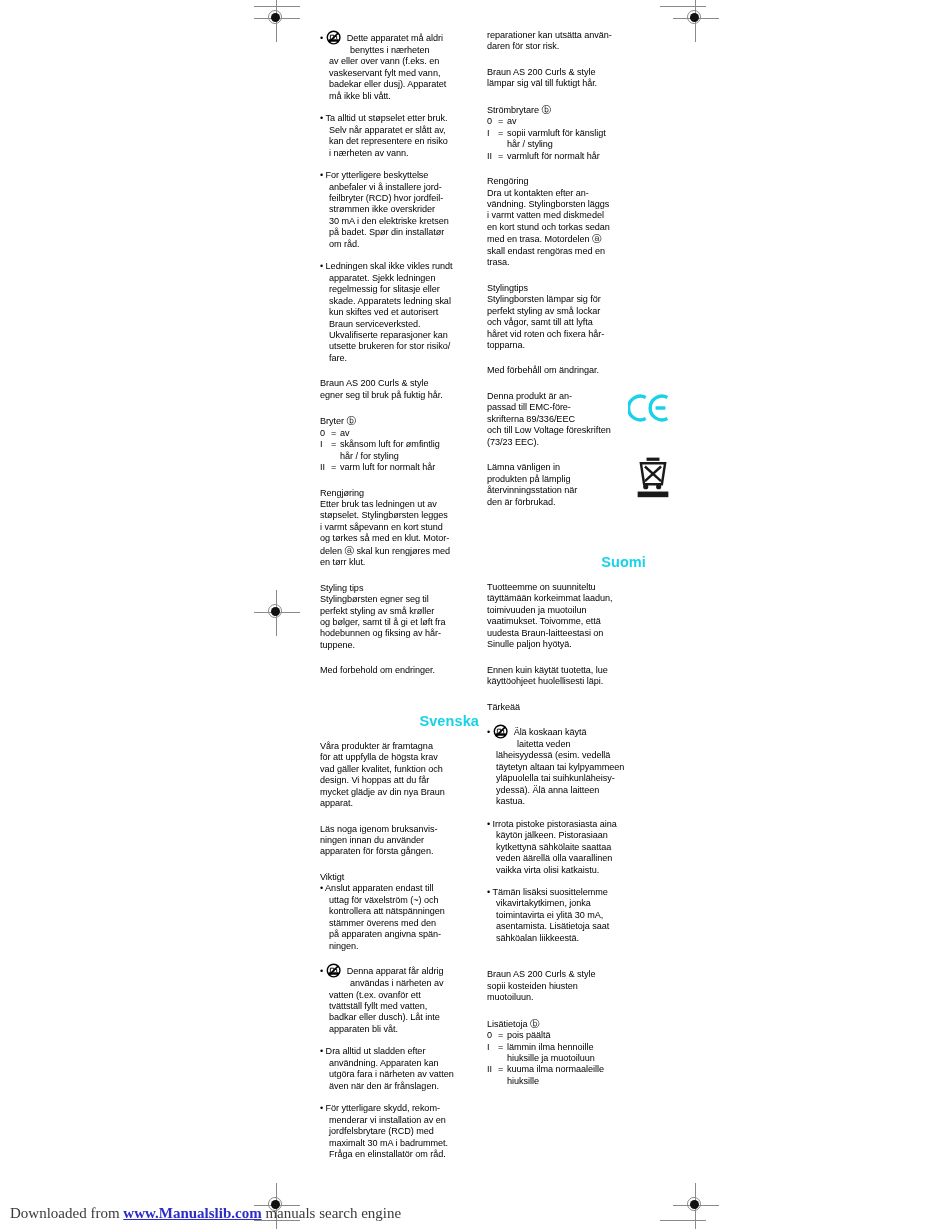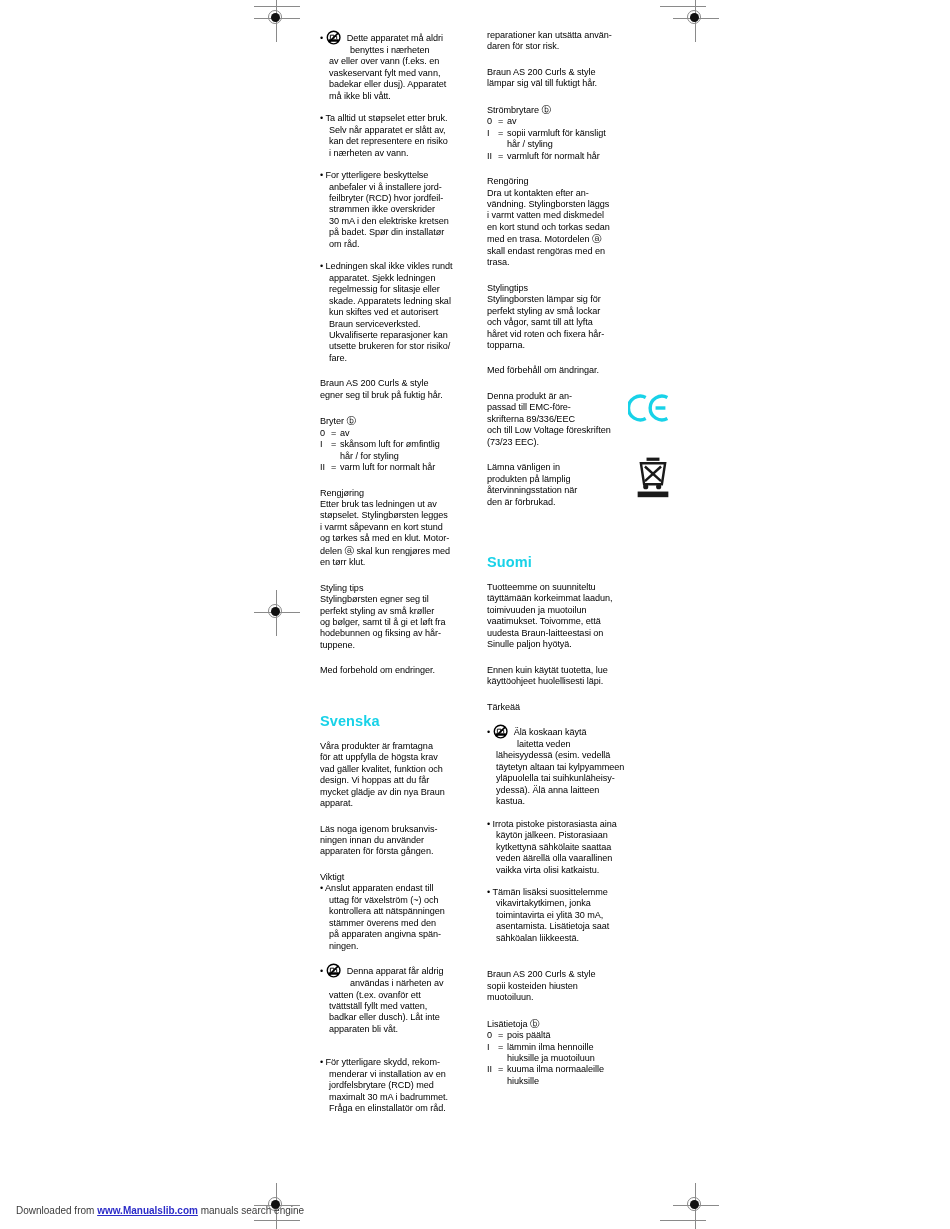--- a/index.html
+++ b/index.html
@@ -91,20 +91,21 @@
     white-space: pre-line;
   }
   h2.lang {
     margin: 0;
     padding: 0;
     font-size: 14.5px;
     line-height: 17px;
     font-weight: bold;
     color: #18d2e8;
     letter-spacing: 0.1px;
+    text-align: right;
   }
 
   
   .bullet-icon-row {
     position: relative;
     padding-left: 9px;
     text-indent: -9px;
     white-space: pre-line;
   }
   .warn-icon {
@@ -160,24 +161,24 @@
     position: absolute;
     right: -24px;
     top: -6px;
     width: 34px;
     height: 42px;
   }
 
   
   #footer {
     position: absolute;
-    left: 16px;
+    left: 10px;
     top: 1205px;
-    font-family: Liberation Sans, sans-serif;
-    font-size: 10px;
+    font-family: Liberation Serif, serif;
+    font-size: 15px;
     color: #3b3b3b;
     white-space: nowrap;
   }
   #footer .lnk {
     color: #2c2cc8;
     text-decoration: underline;
     font-weight: bold;
   }
 </style>
 </head>
@@ -341,20 +342,24 @@
             <path d="M5.5 19.5 h21 a1 1 0 0 1 -4 5.5 h-13 a1 1 0 0 1 -4 -5.5 z" fill="#000"></path>
             <path d="M9 19 v-8 h7.5 v8" fill="none" stroke="#000" stroke-width="2"></path>
             <path d="M17 13.5 h5.5 v5.5" fill="none" stroke="#000" stroke-width="2"></path>
             <line x1="6" y1="26" x2="26" y2="6" stroke="#000" stroke-width="3.4"></line>
           </svg></span><span>Denna apparat får aldrig</span><span class="hang2">användas i närheten av</span><span class="hang0">vatten (t.ex. ovanför ett
 tvättställ fyllt med vatten,
 badkar eller dusch). Låt inte
 apparaten bli våt.</span></div>
 
     <div class="gap-s"></div>
+    <p class="para indent">• Dra alltid ut sladden efter
+användning. Apparaten kan
+utgöra fara i närheten av vatten
+även när den är frånslagen.</p>
 
     <div class="gap-s"></div>
     <p class="para indent">• För ytterligare skydd, rekom-
 menderar vi installation av en
 jordfelsbrytare (RCD) med
 maximalt 30 mA i badrummet.
 Fråga en elinstallatör om råd.</p>
 
     <div class="gap-s"></div>
 

